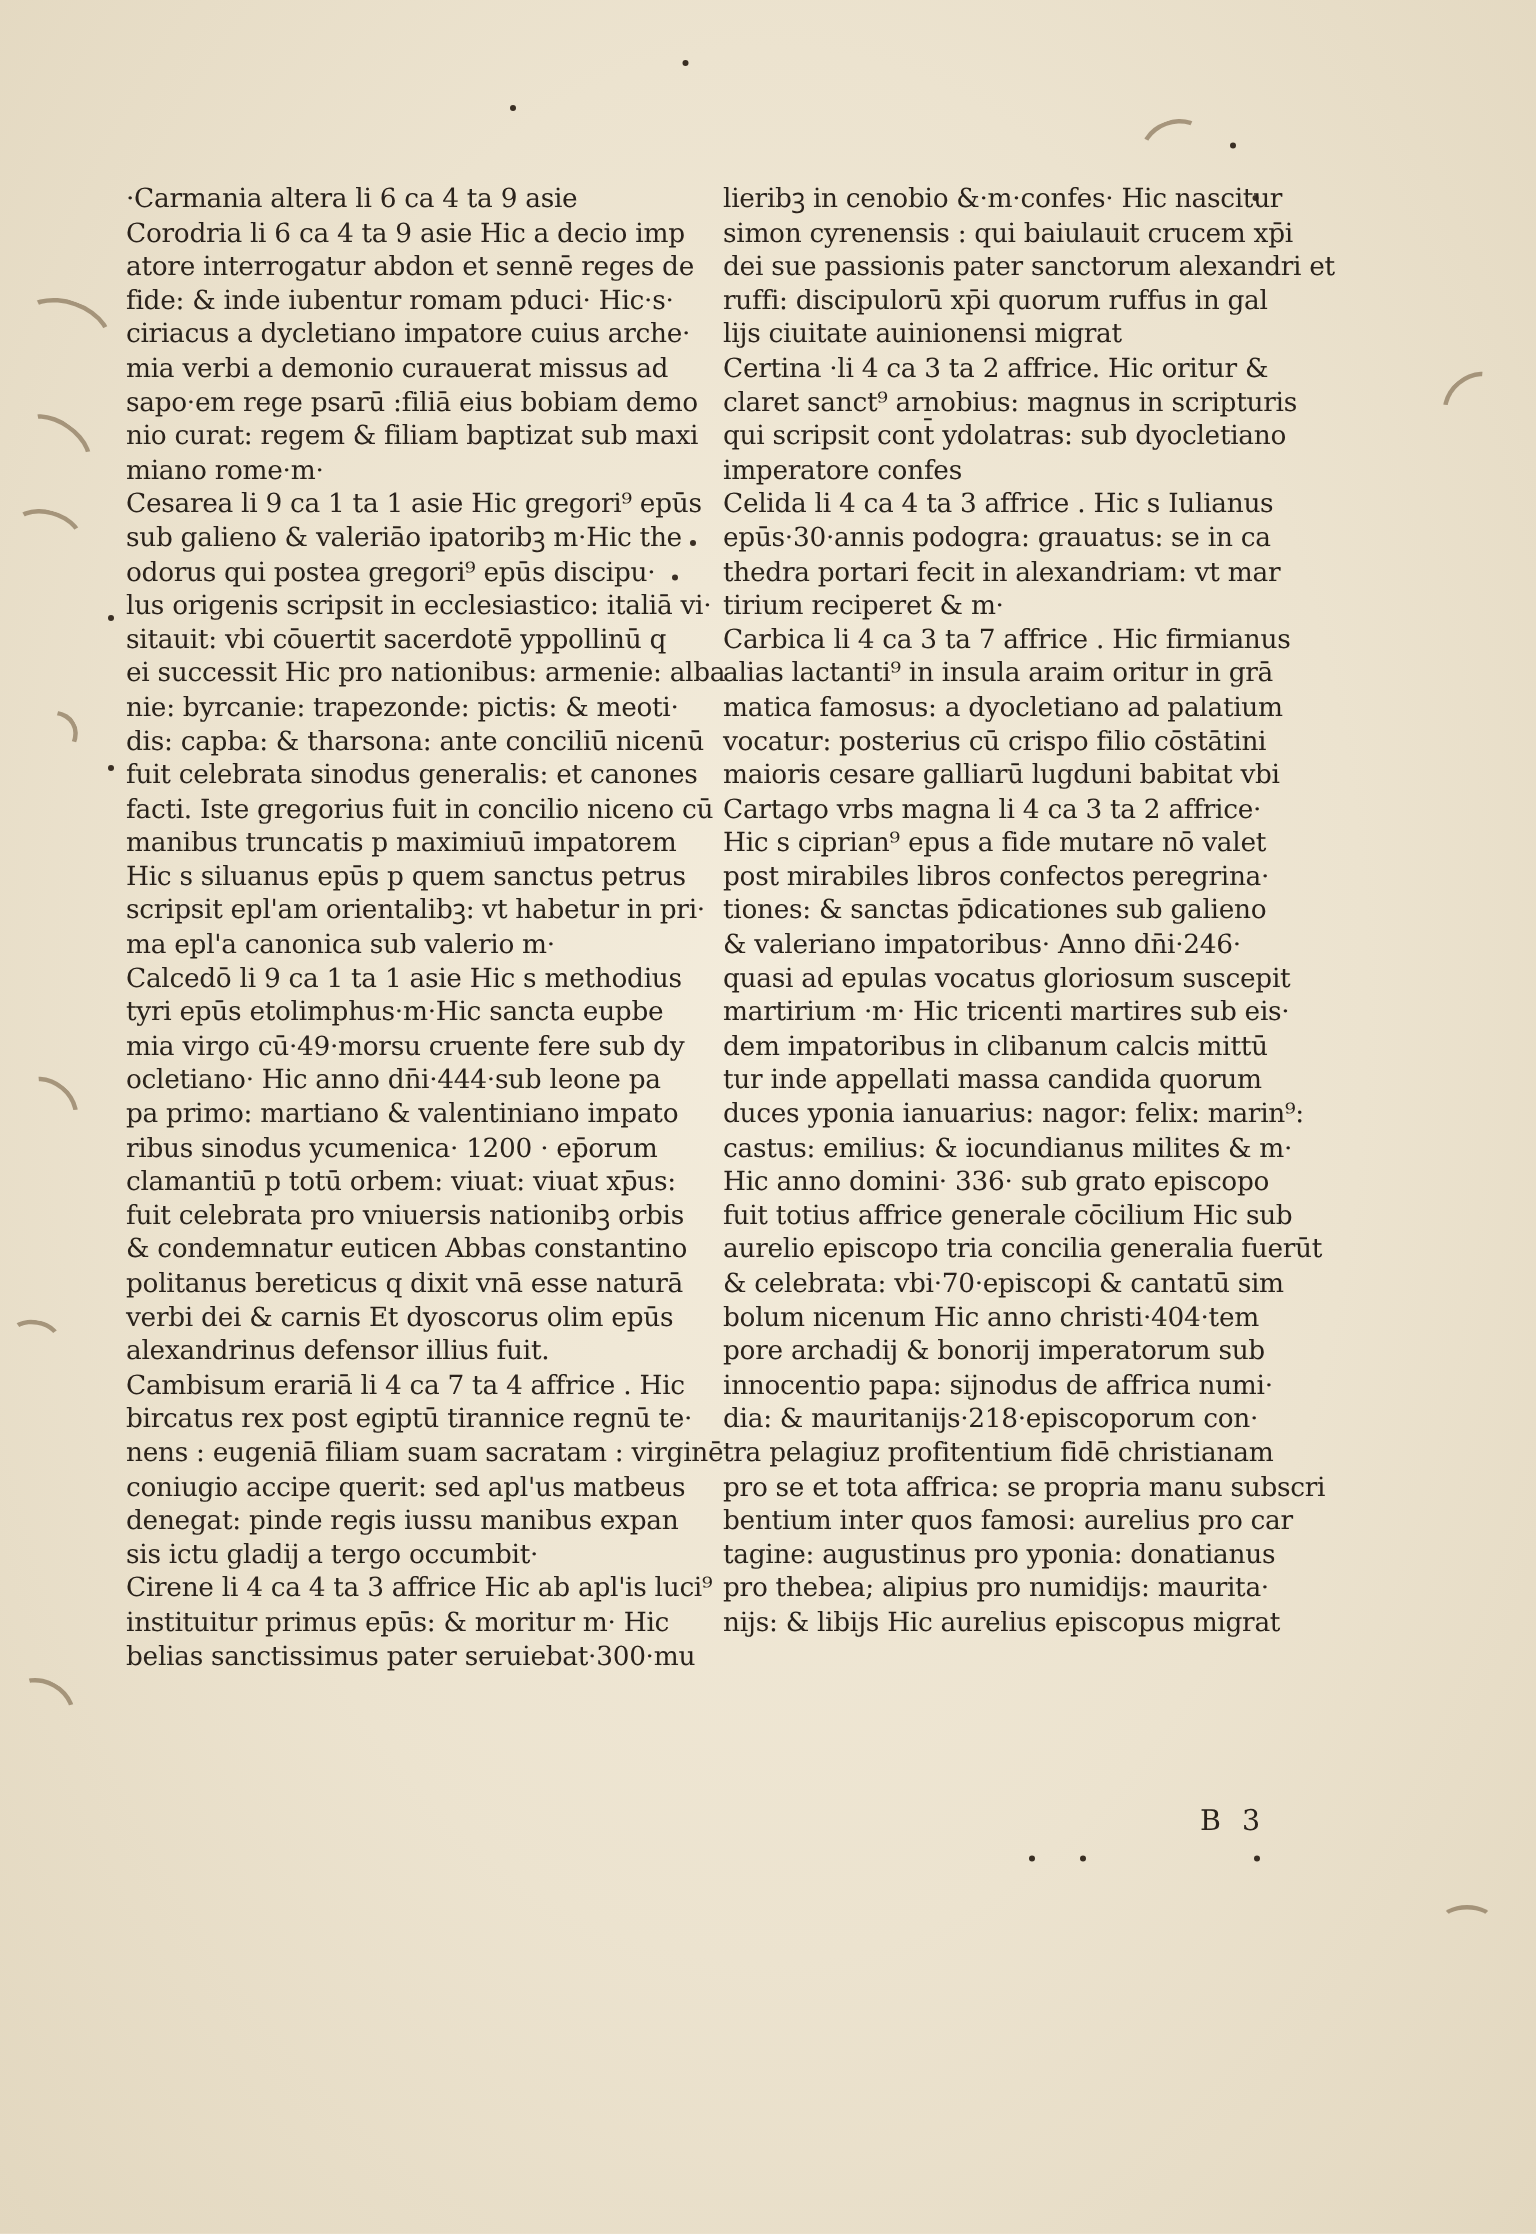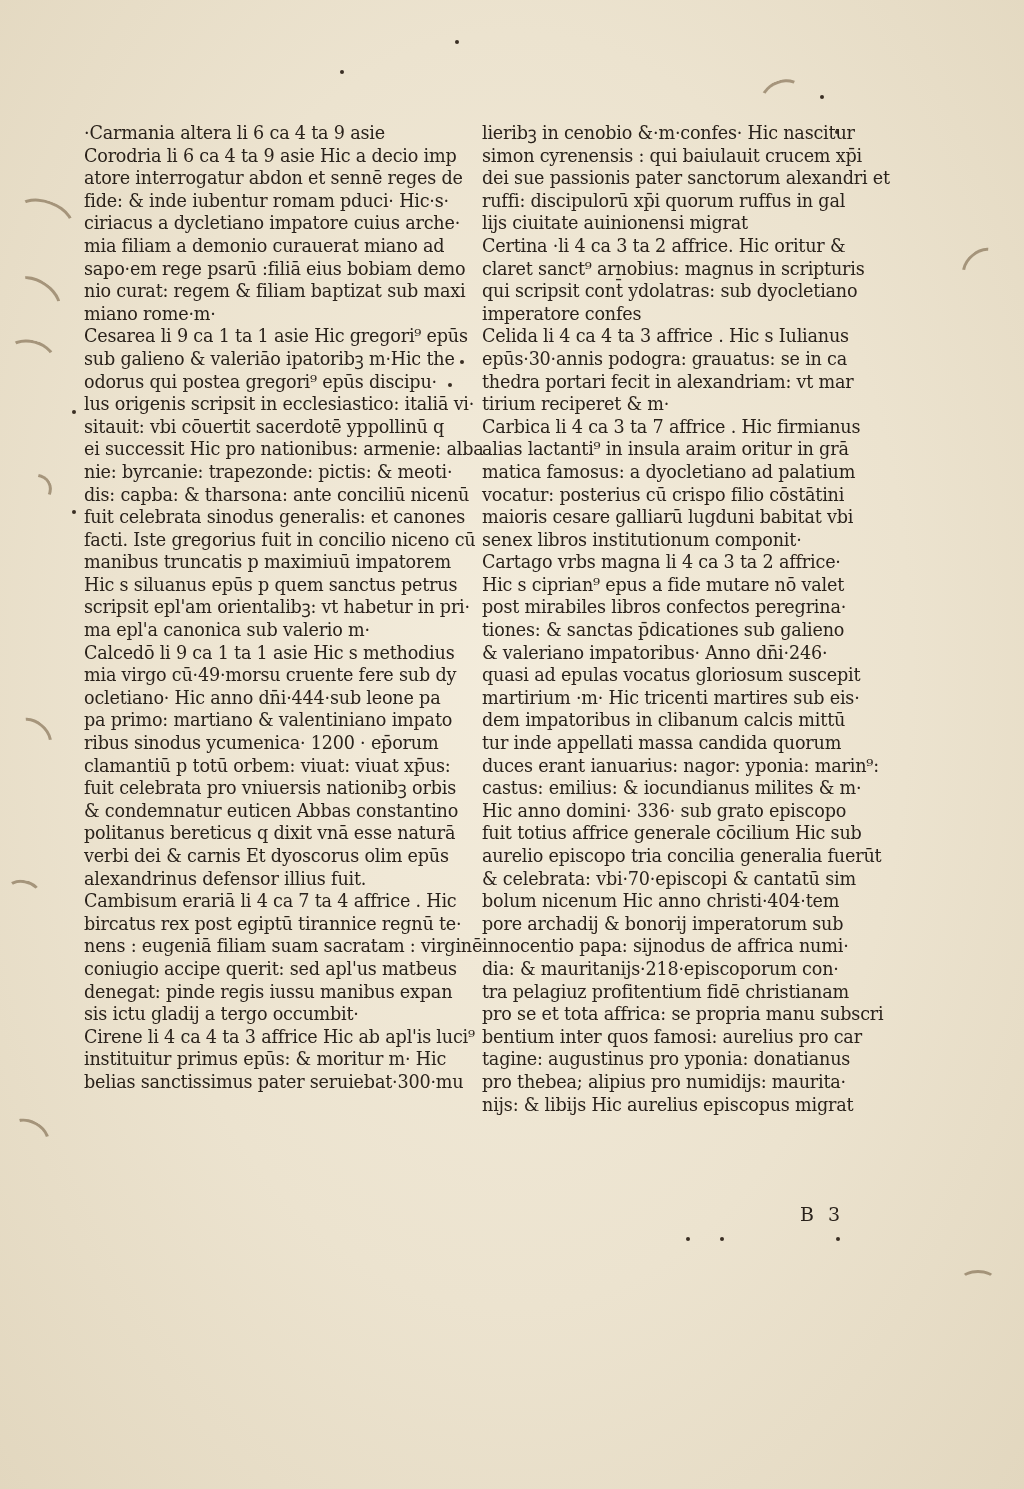--- a/index.html
+++ b/index.html
@@ -87,39 +87,40 @@
   <div class="dot" style="left:720px;top:1237px;"></div>
   <div class="dot" style="left:686px;top:1237px;"></div>
   <div class="dot" style="left:836px;top:1237px;"></div>
 
   <div class="column col-left">
     <span class="line">·Carmania altera li 6 ca 4 ta 9 asie</span>
     <span class="line">Corodria li 6 ca 4 ta 9 asie Hic a decio imp</span>
     <span class="line">atore interrogatur abdon et sennē reges de</span>
     <span class="line">fide: &amp; inde iubentur romam pduci· Hic·s·</span>
     <span class="line">ciriacus a dycletiano impatore cuius arche·</span>
-    <span class="line">mia filiam a demonio curauerat miano ad</span>
+    <span class="line">mia verbi a demonio curauerat missus ad</span>
     <span class="line">sapo·em rege psarū :filiā eius bobiam demo</span>
     <span class="line">nio curat: regem &amp; filiam baptizat sub maxi</span>
     <span class="line">miano rome·m·</span>
     <span class="line">Cesarea li 9 ca 1 ta 1 asie Hic gregori⁹ epūs</span>
     <span class="line">sub galieno &amp; valeriāo ipatoribꝫ m·Hic the</span>
     <span class="line">odorus qui postea gregori⁹ epūs discipu·</span>
     <span class="line">lus origenis scripsit in ecclesiastico: italiā vi·</span>
     <span class="line">sitauit: vbi cōuertit sacerdotē yppollinū q</span>
     <span class="line">ei successit Hic pro nationibus: armenie: alba</span>
     <span class="line">nie: byrcanie: trapezonde: pictis: &amp; meoti·</span>
     <span class="line">dis: capba: &amp; tharsona: ante conciliū nicenū</span>
     <span class="line">fuit celebrata sinodus generalis: et canones</span>
     <span class="line">facti. Iste gregorius fuit in concilio niceno cū</span>
     <span class="line">manibus truncatis p maximiuū impatorem</span>
     <span class="line">Hic s siluanus epūs p quem sanctus petrus</span>
     <span class="line">scripsit epl'am orientalibꝫ: vt habetur in pri·</span>
     <span class="line">ma epl'a canonica sub valerio m·</span>
     <span class="line">Calcedō li 9 ca 1 ta 1 asie Hic s methodius</span>
+    <span class="line">tyri epūs etolimphus·m·Hic sancta eupbe</span>
     <span class="line">mia virgo cū·49·morsu cruente fere sub dy</span>
     <span class="line">ocletiano· Hic anno dn̄i·444·sub leone pa</span>
     <span class="line">pa primo: martiano &amp; valentiniano impato</span>
     <span class="line">ribus sinodus ycumenica· 1200 · ep̄orum</span>
     <span class="line">clamantiū p totū orbem: viuat: viuat xp̄us:</span>
     <span class="line">fuit celebrata pro vniuersis nationibꝫ orbis</span>
     <span class="line">&amp; condemnatur euticen Abbas constantino</span>
     <span class="line">politanus bereticus q dixit vnā esse naturā</span>
     <span class="line">verbi dei &amp; carnis Et dyoscorus olim epūs</span>
     <span class="line">alexandrinus defensor illius fuit.</span>
@@ -146,31 +147,30 @@
     <span class="line">imperatore confes</span>
     <span class="line">Celida li 4 ca 4 ta 3 affrice . Hic s Iulianus</span>
     <span class="line">epūs·30·annis podogra: grauatus: se in ca</span>
     <span class="line">thedra portari fecit in alexandriam: vt mar</span>
     <span class="line">tirium reciperet &amp; m·</span>
     <span class="line">Carbica li 4 ca 3 ta 7 affrice . Hic firmianus</span>
     <span class="line">alias lactanti⁹ in insula araim oritur in grā</span>
     <span class="line">matica famosus: a dyocletiano ad palatium</span>
     <span class="line">vocatur: posterius cū crispo filio cōstātini</span>
     <span class="line">maioris cesare galliarū lugduni babitat vbi</span>
-    <span class="line">senex libros institutionum componit·</span>
     <span class="line">Cartago vrbs magna li 4 ca 3 ta 2 affrice·</span>
     <span class="line">Hic s ciprian⁹ epus a fide mutare nō valet</span>
     <span class="line">post mirabiles libros confectos peregrina·</span>
     <span class="line">tiones: &amp; sanctas p̄dicationes sub galieno</span>
     <span class="line">&amp; valeriano impatoribus· Anno dn̄i·246·</span>
     <span class="line">quasi ad epulas vocatus gloriosum suscepit</span>
     <span class="line">martirium ·m· Hic tricenti martires sub eis·</span>
     <span class="line">dem impatoribus in clibanum calcis mittū</span>
     <span class="line">tur inde appellati massa candida quorum</span>
-    <span class="line">duces erant ianuarius: nagor: yponia: marin⁹:</span>
+    <span class="line">duces yponia ianuarius: nagor: felix: marin⁹:</span>
     <span class="line">castus: emilius: &amp; iocundianus milites &amp; m·</span>
     <span class="line">Hic anno domini· 336· sub grato episcopo</span>
     <span class="line">fuit totius affrice generale cōcilium Hic sub</span>
     <span class="line">aurelio episcopo tria concilia generalia fuerūt</span>
     <span class="line">&amp; celebrata: vbi·70·episcopi &amp; cantatū sim</span>
     <span class="line">bolum nicenum Hic anno christi·404·tem</span>
     <span class="line">pore archadij &amp; bonorij imperatorum sub</span>
     <span class="line">innocentio papa: sijnodus de affrica numi·</span>
     <span class="line">dia: &amp; mauritanijs·218·episcoporum con·</span>
     <span class="line">tra pelagiuz profitentium fidē christianam</span>

